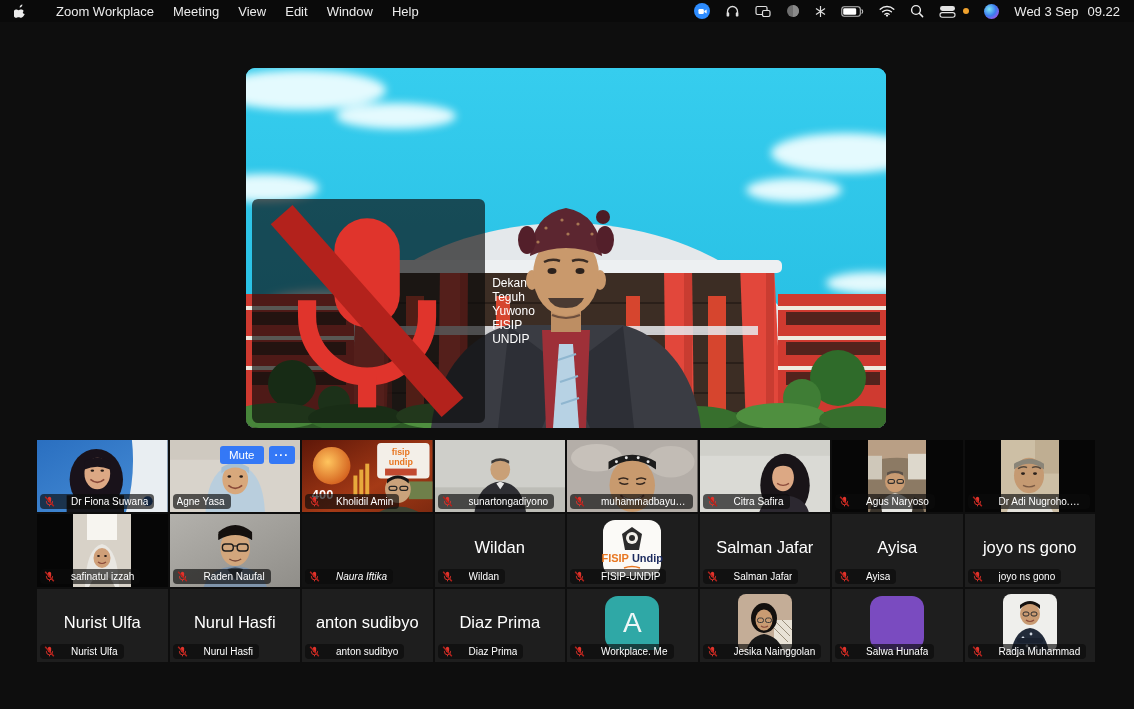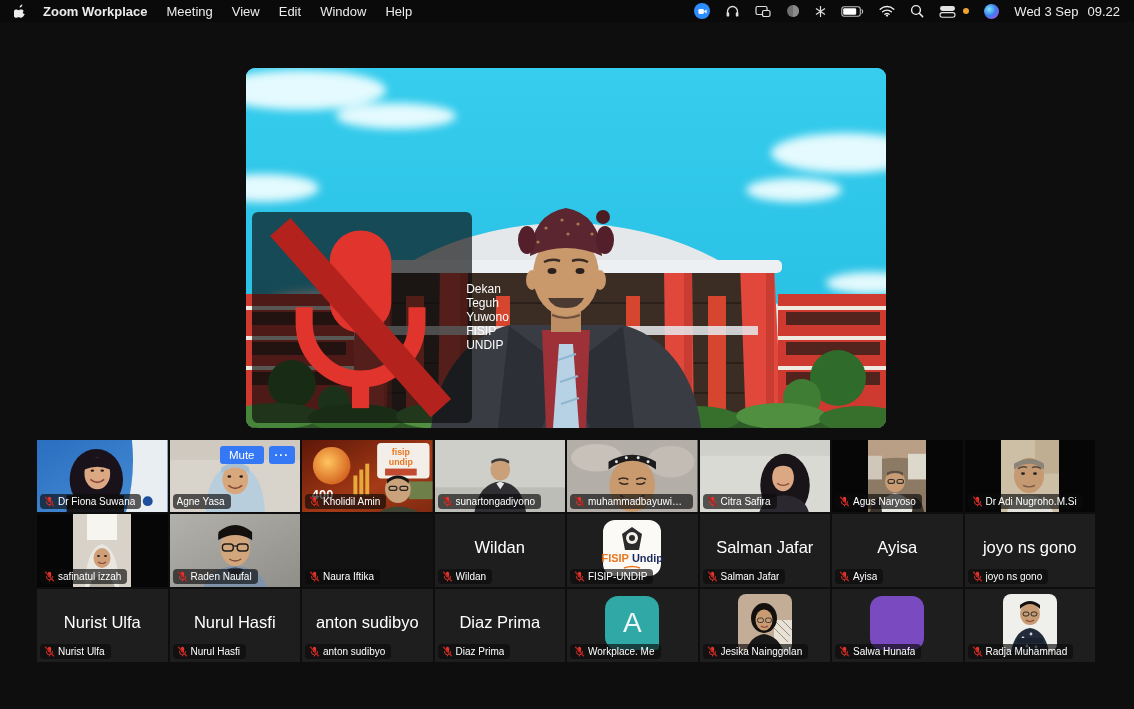--- a/index.html
+++ b/index.html
@@ -4,34 +4,34 @@
 <style>
   html,body{margin:0;padding:0;background:#000;}
   *{box-sizing:border-box;}
   .canvas{position:relative;width:1134px;height:709px;background:#0e0e0e;overflow:hidden;
           font-family:"Liberation Sans", sans-serif;color:#fff;}
   
   .menubar{position:absolute;left:0;top:0;width:100%;height:22px;background:#0a0a0a;
            display:flex;align-items:center;padding:0 14px;font-size:13px;color:#ececec;}
   .menubar .apple{display:flex;align-items:center;margin-right:16px;}
   .menubar .mitem{margin-right:19px;white-space:nowrap;}
-  .menubar .appname{font-weight:700;}
+  .menubar .appname{font-weight:400;margin-left:13px;}
   .mb-right{margin-left:auto;display:flex;align-items:center;gap:15px;}
   .mb-right svg{display:block;}
   .zm-badge{width:16px;height:16px;border-radius:50%;background:#2d8cff;display:flex;
             align-items:center;justify-content:center;}
   .siri{width:15px;height:15px;border-radius:50%;
         background:radial-gradient(circle at 35% 35%, #7de4f2, #3b7df0 48%, #b14ee8 85%);}
   .odot{width:6px;height:6px;border-radius:50%;background:#f0a22e;margin-left:-8px;}
   .clock{display:flex;gap:9px;font-size:13px;}
   
   .stage{position:absolute;left:246px;top:68px;width:640px;height:360px;border-radius:9px;
          overflow:hidden;background:#2bc5e8;}
   .stage svg{display:block;width:100%;height:100%;}
-  .plate{position:absolute;display:inline-flex;align-items:center;gap:3px;
+  .plate{position:absolute;display:inline-flex;align-items:center;gap:16px;
          background:rgba(10,10,10,.66);border-radius:6px;color:#fff;}
   .stage .plate{left:6px;bottom:5px;font-size:12px;padding:3px 9px 3px 6px;}
   
   .grid{position:absolute;left:37px;top:440px;width:1058px;display:grid;
         grid-template-columns:repeat(8,1fr);grid-template-rows:72px 73px 73px;gap:2px;}
   .tile{position:relative;background:#1e1e1e;overflow:hidden;}
   .tile svg.scene{position:absolute;inset:0;width:100%;height:100%;}
   .tile .plate{left:3px;bottom:3px;font-size:10px;padding:2px 6px 2px 4px;border-radius:4px;
                max-width:calc(100% - 8px);white-space:nowrap;}
   .tile .plate span{overflow:hidden;text-overflow:ellipsis;}
@@ -522,21 +522,21 @@
         <path d="M58 55 L66 66 L74 55 Q66 52 58 55 Z" fill="#3a4450"></path>
       </svg>
       <span class="plate">
           <svg class="micico" width="11" height="11">
             <use href="#micmute"></use>
           </svg>
           <span>Raden Naufal</span>
         </span>
     </div>
 
-    <div class="tile" style="background:#121212;">
+    <div class="tile" style="background:#121212;font-style:italic;">
       <span class="plate">
           <svg class="micico" width="11" height="11">
             <use href="#micmute"></use>
           </svg>
           <span>Naura Iftika</span>
         </span>
     </div>
 
     <div class="tile">
       <div class="cname">Wildan</div>

